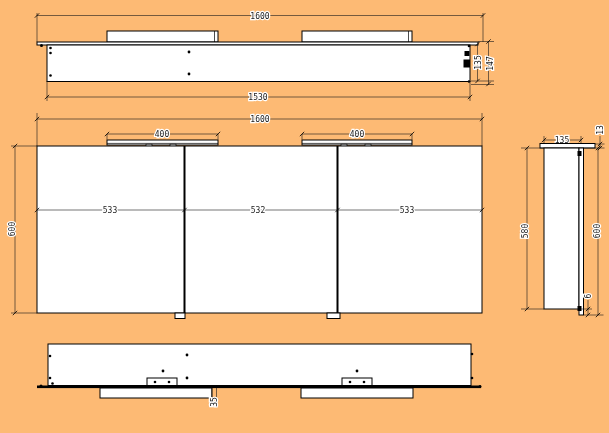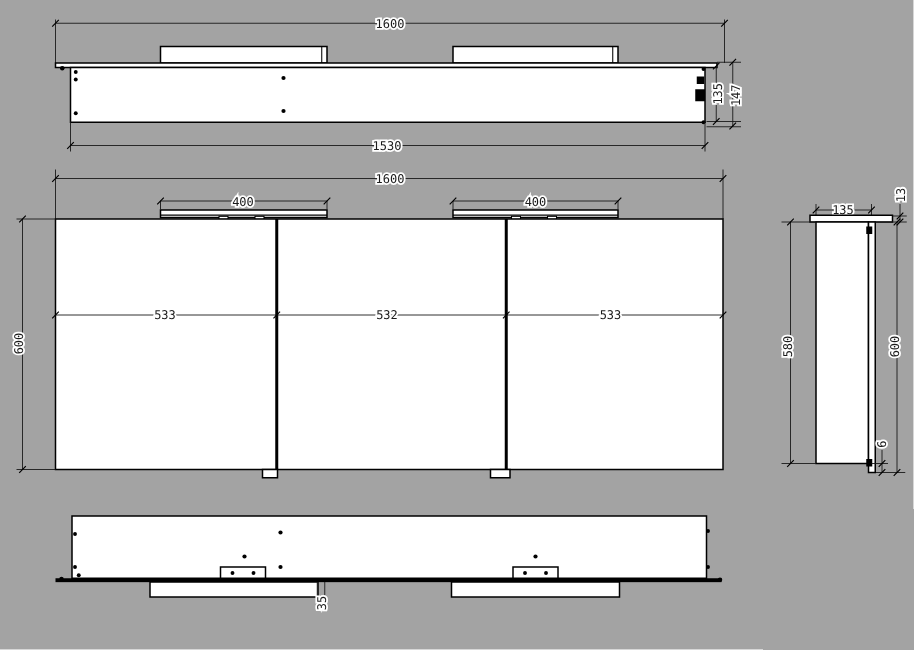--- a/index.html
+++ b/index.html
@@ -1,16 +1,16 @@
 <!DOCTYPE html>
 <html><head>
 <meta charset="utf-8">
 <style>
   html,body{margin:0;padding:0;background:#fff;}
-  .page{position:relative;width:609px;height:433px;background:#a3a3a3;overflow:hidden;
+  .page{position:relative;width:609px;height:433px;background:#fdba74;overflow:hidden;
         font-family:"DejaVu Sans Mono","Liberation Mono",monospace;}
   svg{display:block}
   .thin{stroke:#000;stroke-width:.7;fill:none}
   .xln{stroke:#1a1a1a;stroke-width:.6;fill:none}
   .fillw{fill:#fff;stroke:#000;stroke-width:1}
   .fillb{fill:#000;stroke:none}
   .hole{fill:#000;stroke:none}
   text{font-family:"DejaVu Sans Mono","Liberation Mono",monospace;
        font-size:8px;fill:#1a1a1a;stroke:#fff;stroke-width:2.4px;
        paint-order:stroke fill;text-anchor:middle;}

